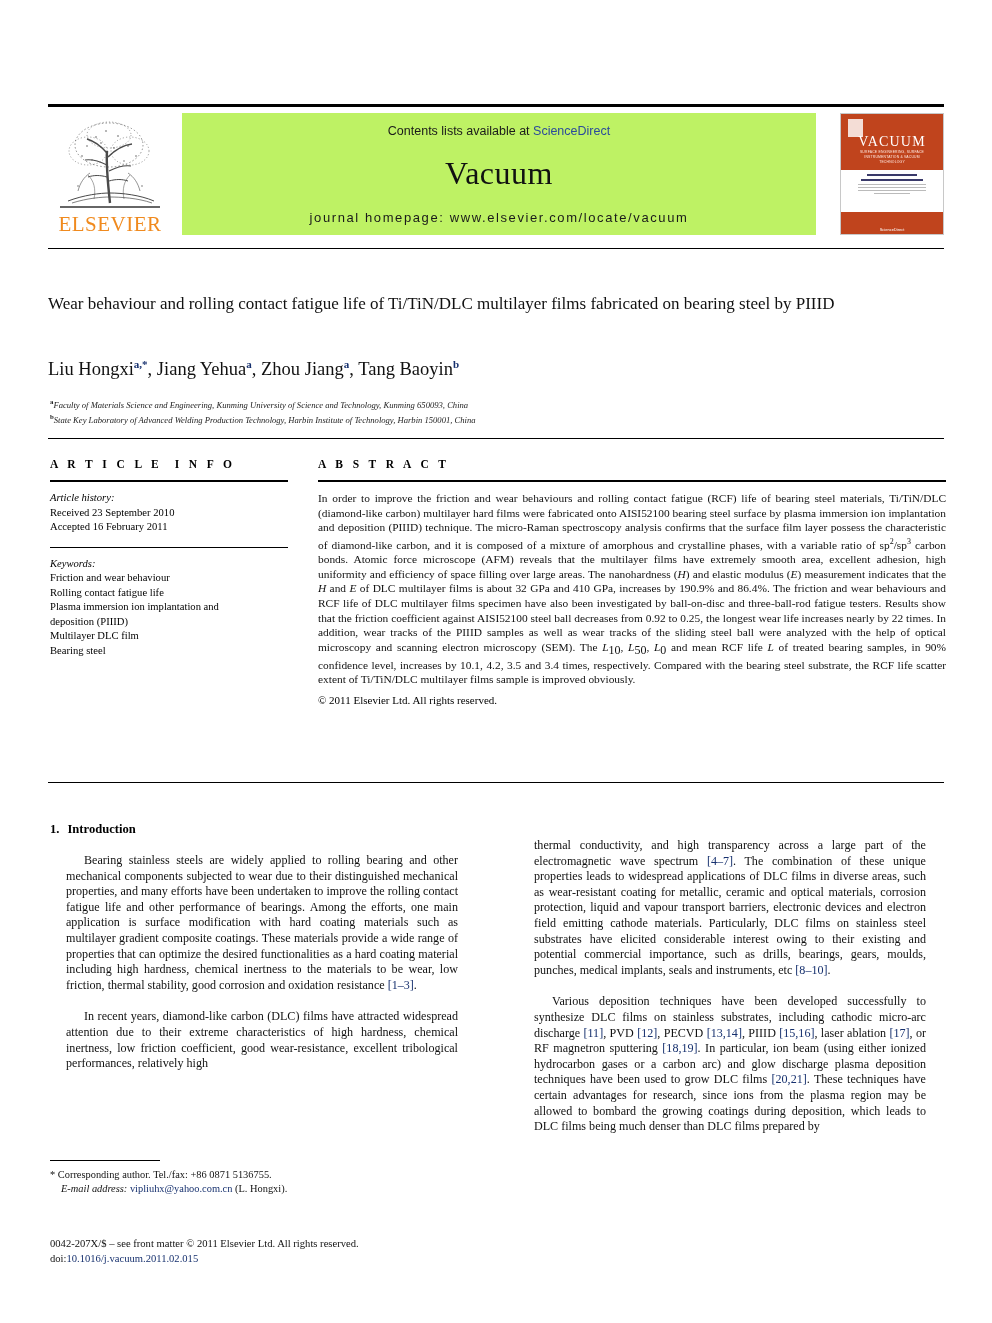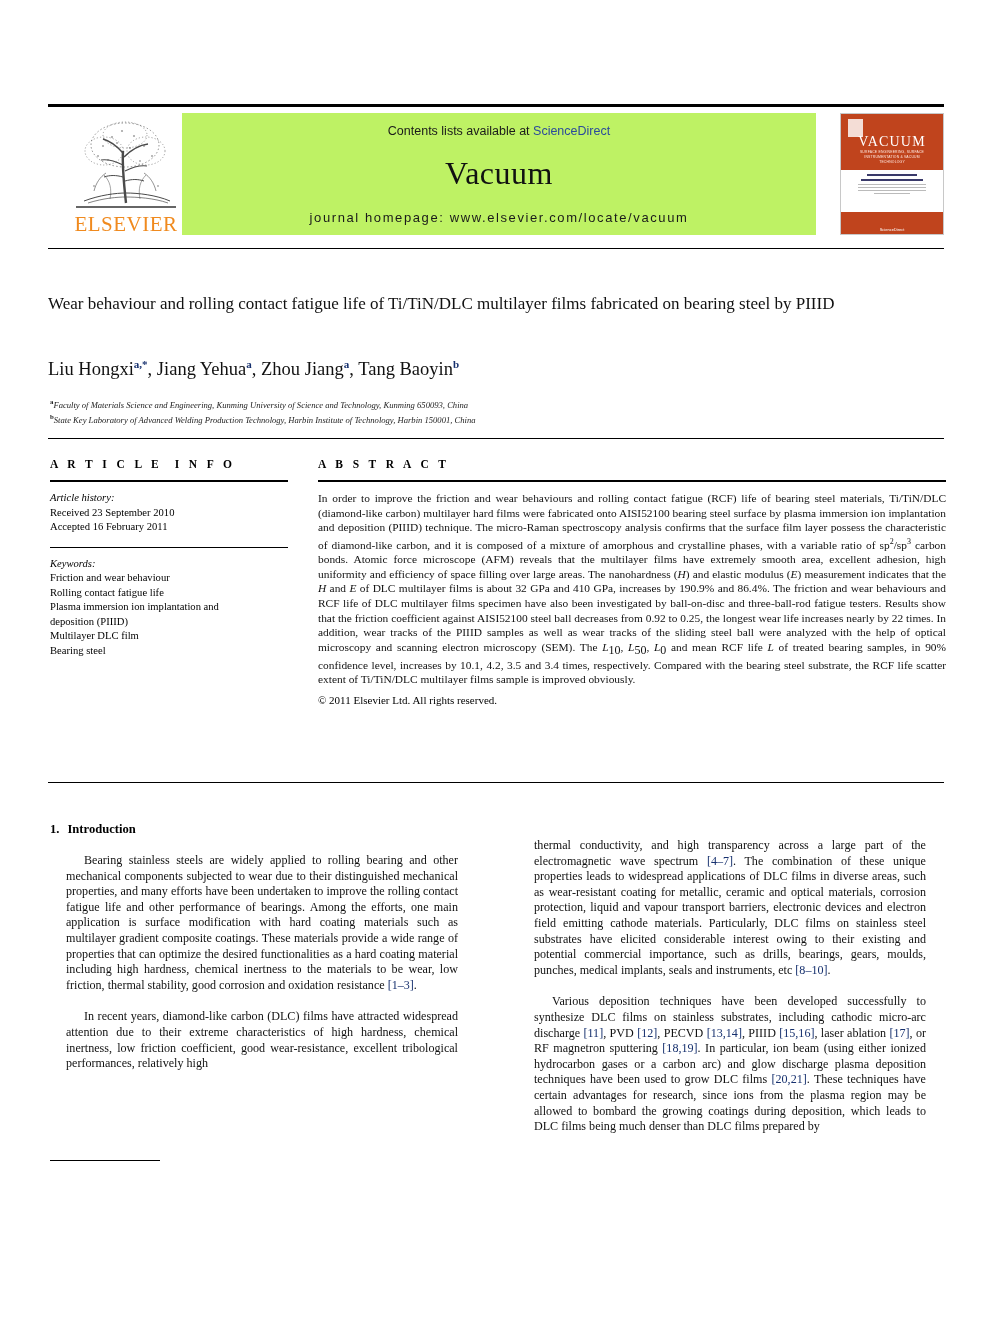--- a/index.html
+++ b/index.html
@@ -50,21 +50,21 @@
   .masthead-inner {
     position: absolute;
     top: 6px; left: 0;
     width: 896px;
     height: 122px;
   }
 
   
   .elsevier-block {
     position: absolute;
-    left: 16px; top: 0;
+    left: 0; top: 0;
     width: 124px;
     height: 122px;
   }
   .tree-svg { position: absolute; left: 6px; top: 2px; }
   .elsevier-word {
     position: absolute;
     left: 0; bottom: 0;
     width: 124px;
     text-align: center;
     color: #f08a1e;
@@ -496,15 +496,23 @@
     <p class="body">Bearing stainless steels are widely applied to rolling bearing and other mechanical components subjected to wear due to their distinguished mechanical properties, and many efforts have been undertaken to improve the rolling contact fatigue life and other performance of bearings. Among the efforts, one main application is surface modification with hard coating materials such as multilayer gradient composite coatings. These materials provide a wide range of properties that can optimize the desired functionalities as a hard coating material including high hardness, chemical inertness to the materials to be wear, low friction, thermal stability, good corrosion and oxidation resistance <span class="ref">[1–3]</span>.</p>
     <p class="body">In recent years, diamond-like carbon (DLC) films have attracted widespread attention due to their extreme characteristics of high hardness, chemical inertness, low friction coefficient, good wear-resistance, excellent tribological performances, relatively high</p>
   </div>
 
   <div class="body-right">
     <p class="body" style="text-indent:0;">thermal conductivity, and high transparency across a large part of the electromagnetic wave spectrum <span class="ref">[4–7]</span>. The combination of these unique properties leads to widespread applications of DLC films in diverse areas, such as wear-resistant coating for metallic, ceramic and optical materials, corrosion protection, liquid and vapour transport barriers, electronic devices and electron field emitting cathode materials. Particularly, DLC films on stainless steel substrates have elicited considerable interest owing to their existing and potential commercial importance, such as drills, bearings, gears, moulds, punches, medical implants, seals and instruments, etc <span class="ref">[8–10]</span>.</p>
     <p class="body">Various deposition techniques have been developed successfully to synthesize DLC films on stainless substrates, including cathodic micro-arc discharge <span class="ref">[11]</span>, PVD <span class="ref">[12]</span>, PECVD <span class="ref">[13,14]</span>, PIIID <span class="ref">[15,16]</span>, laser ablation <span class="ref">[17]</span>, or RF magnetron sputtering <span class="ref">[18,19]</span>. In particular, ion beam (using either ionized hydrocarbon gases or a carbon arc) and glow discharge plasma deposition techniques have been used to grow DLC films <span class="ref">[20,21]</span>. These techniques have certain advantages for research, since ions from the plasma region may be allowed to bombard the growing coatings during deposition, which leads to DLC films being much denser than DLC films prepared by</p>
   </div>
 
   <div class="footnote-rule"></div>
-
+  <div class="footnotes">
+    <div>* Corresponding author. Tel./fax: +86 0871 5136755.</div>
+    <div class="indent1"><i>E-mail address:</i> <span class="email">vipliuhx@yahoo.com.cn</span> <span>(L. Hongxi).</span></div>
+  </div>
+
+  <div class="imprint">
+    <div>0042-207X/$ – see front matter © 2011 Elsevier Ltd. All rights reserved.</div>
+    <div><span>doi:</span><span class="doi">10.1016/j.vacuum.2011.02.015</span></div>
+  </div>
 
 </div>
 
 </body></html>

